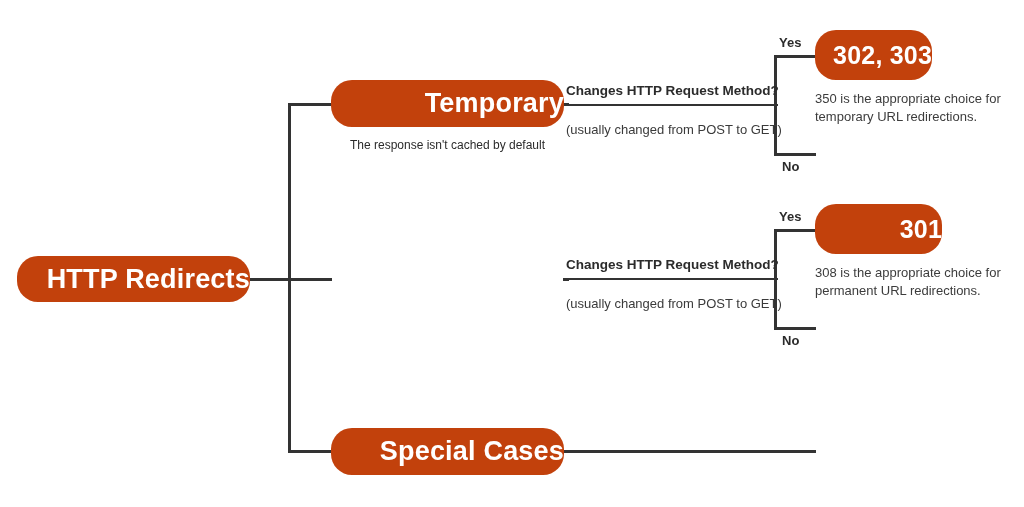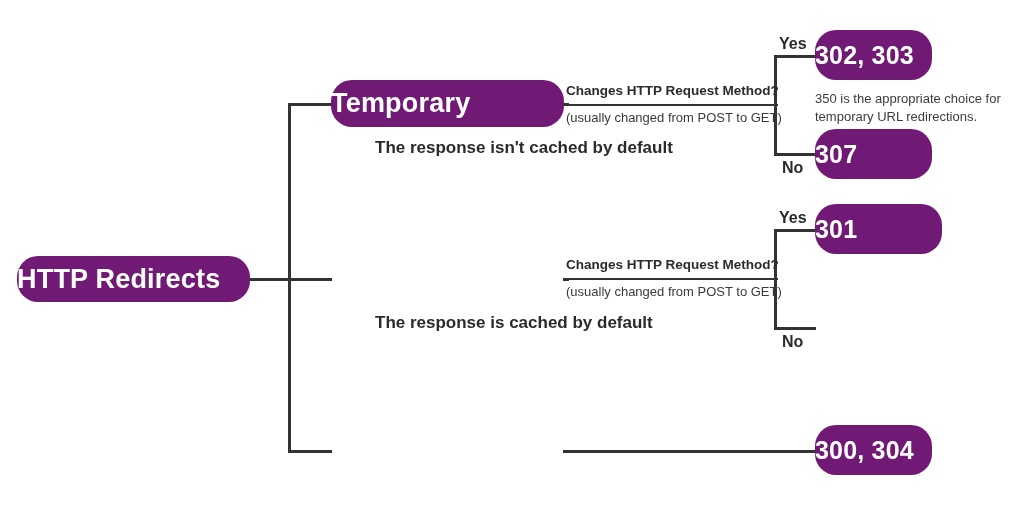--- a/index.html
+++ b/index.html
@@ -24,50 +24,49 @@
   .line {
     position: absolute;
     background: #333333;
   }
   .line.h { height: 3px; }
   .line.v { width: 3px; }
 
   
   .box {
     position: absolute;
-    background: #701a75;
+    background: #c2410c;
     color: #ffffff;
     display: flex;
     align-items: center;
-    justify-content: flex-start;
+    justify-content: flex-end;
     font-weight: bold;
     letter-spacing: 0.2px;
     box-sizing: border-box;
     text-align: center;
     border-radius: 21px;
   }
   .box.root {
     font-size: 27px;
   }
   .box.branch {
     font-size: 27px;
   }
   .box.code {
     font-size: 25px;
   }
 
   
   .branch-caption {
     position: absolute;
-    font-size: 17px;
-    font-weight: bold;
+    font-size: 12px;
+    font-weight: normal;
     color: #2b2b2b;
     text-align: center;
     white-space: nowrap;
-    margin-left: 44px;
   }
 
   
   .qblock {
     position: absolute;
     width: 212px;
   }
   .qblock .q-main {
     font-size: 13.5px;
     font-weight: bold;
@@ -79,28 +78,28 @@
   .qblock .q-rule {
     height: 2px;
     background: #333333;
     width: 100%;
   }
   .qblock .q-sub {
     font-size: 13px;
     font-weight: normal;
     color: #3a3a3a;
     white-space: nowrap;
-    padding-top: 4px;
+    padding-top: 16px;
     line-height: 1.25;
   }
 
   
   .yn {
     position: absolute;
-    font-size: 16px;
+    font-size: 13px;
     font-weight: bold;
     color: #2b2b2b;
   }
 
   
   .note {
     position: absolute;
     font-size: 13px;
     font-weight: normal;
     color: #3c3c3c;
@@ -150,37 +149,34 @@
     <div class="q-rule"></div>
     <div class="q-sub">(usually changed from POST to GET)</div>
   </div>
 
   <div class="yn" style="left:779px; top:35px;">Yes</div>
   <div class="yn" style="left:782px; top:159px;">No</div>
 
   <div class="box code" style="left:815px; top:30px; width:117px; height:50px;">
     <span>302, 303</span>
   </div>
-  <div class="box code" style="left:815px; top:129px; width:117px; height:50px;">
-    <span>307</span>
-  </div>
   <div class="note" style="left:815px; top:90px;">350 is the appropriate choice for temporary URL redirections.</div>
 
-  <div class="branch-caption" style="left:331px; top:313px; width:233px;">The response is cached by default</div>
 
   <div class="qblock" style="left:566px; top:257px;">
     <div class="q-main">Changes HTTP Request Method?</div>
     <div class="q-rule"></div>
     <div class="q-sub">(usually changed from POST to GET)</div>
   </div>
 
   <div class="yn" style="left:779px; top:209px;">Yes</div>
   <div class="yn" style="left:782px; top:333px;">No</div>
 
   <div class="box code" style="left:815px; top:204px; width:127px; height:50px;">
     <span>301</span>
   </div>
+  <div class="note" style="left:815px; top:264px;">308 is the appropriate choice for permanent URL redirections.</div>
 
-  <div class="box code" style="left:815px; top:425px; width:117px; height:50px;">
-    <span>300, 304</span>
+  <div class="box branch" style="left:331px; top:428px; width:233px; height:47px;">
+    <span>Special Cases</span>
   </div>
 
 </div>
 
 </body></html>

